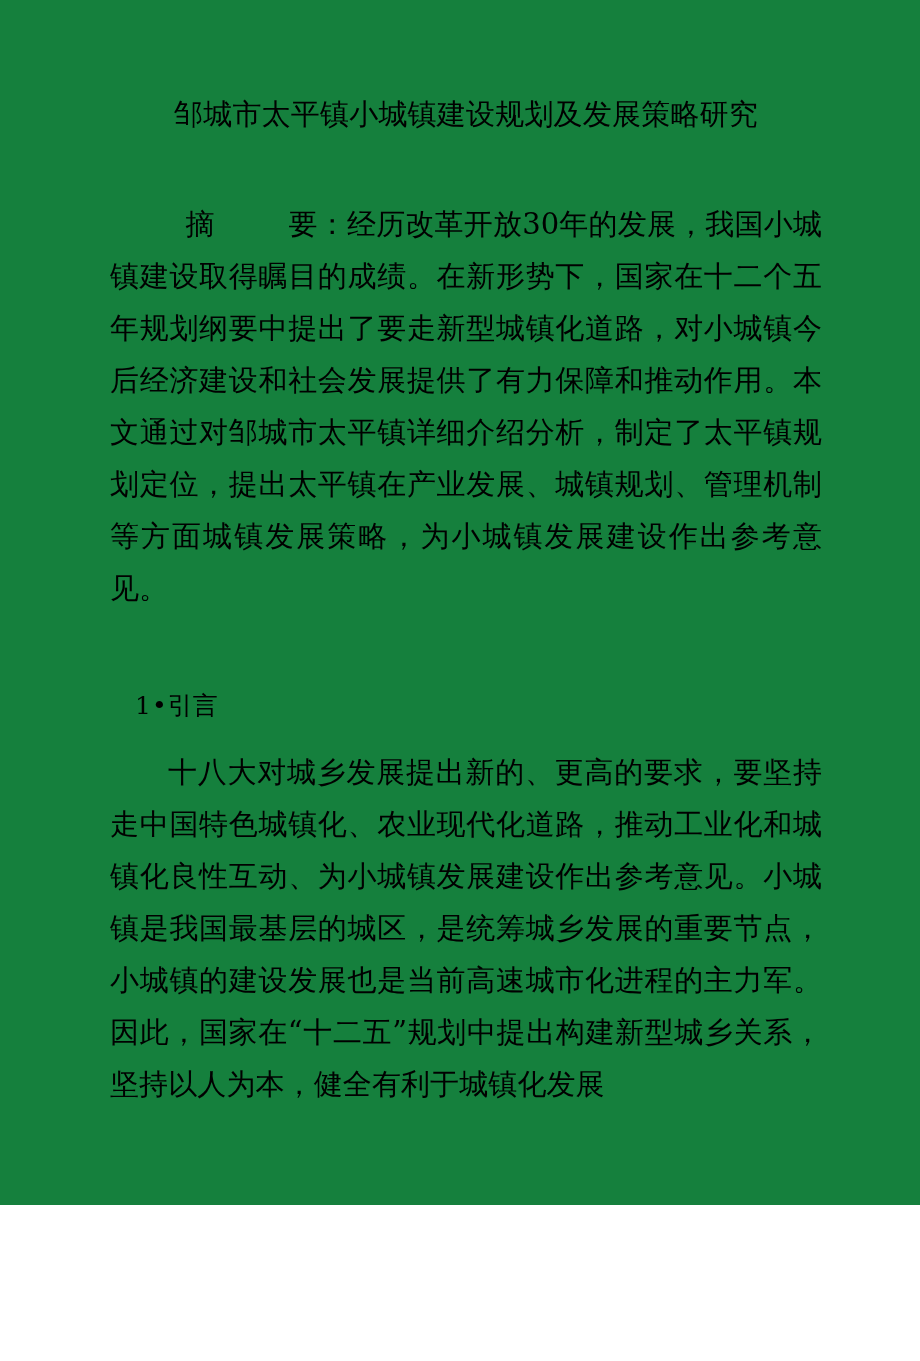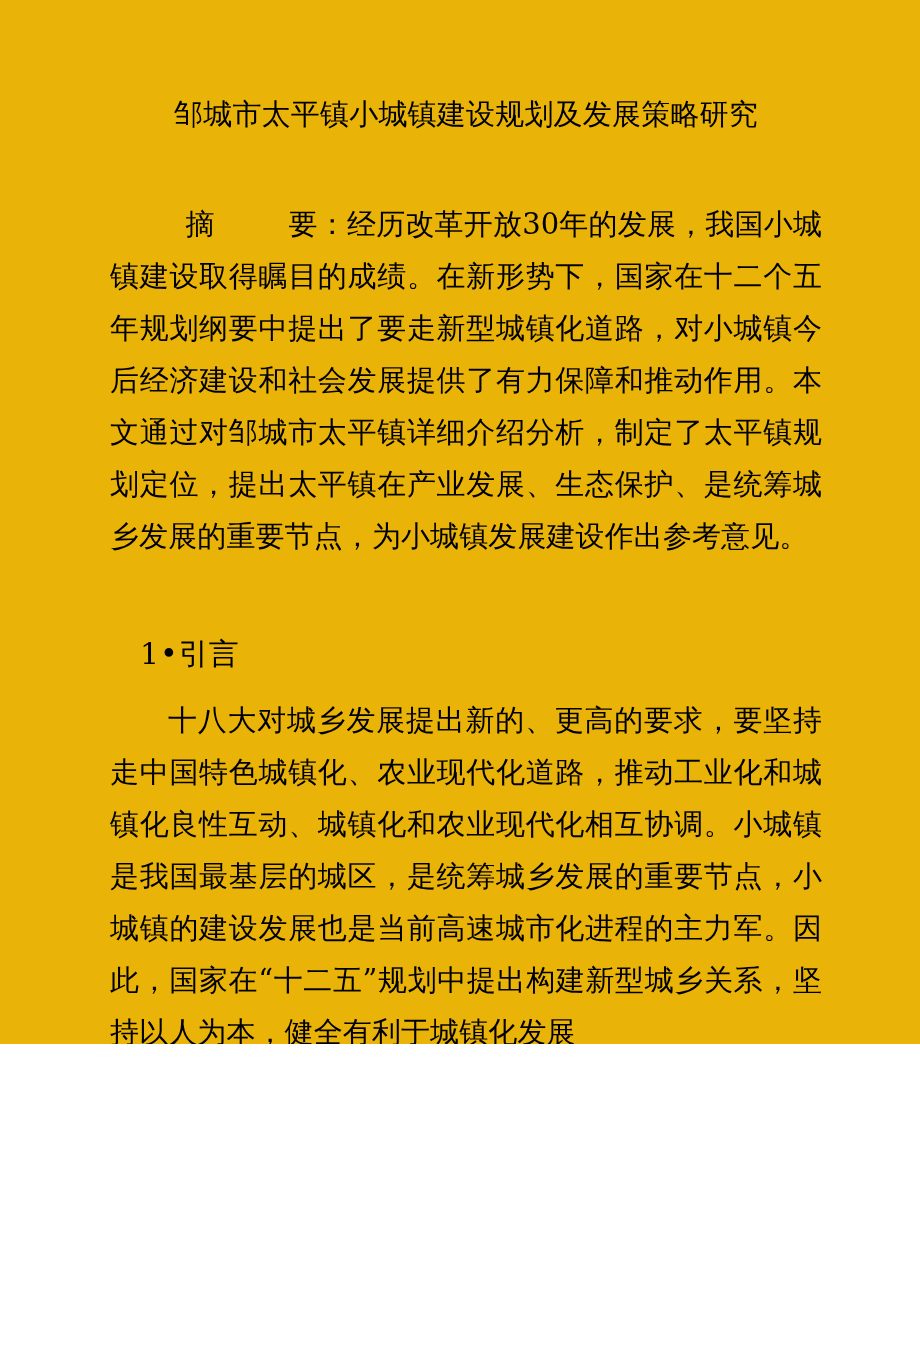--- a/index.html
+++ b/index.html
@@ -3,22 +3,22 @@
 <meta charset="utf-8">
 <style>
   html, body {
     margin: 0;
     padding: 0;
     background: #ffffff;
   }
   .page {
     position: relative;
     width: 920px;
-    height: 1044px;
-    background: #eab308;
+    height: 1205px;
+    background: #15803d;
     overflow: hidden;
     font-family: "DejaVu Serif", "Liberation Serif", serif;
     color: #000000;
     -webkit-font-smoothing: antialiased;
   }
   .content {
     position: absolute;
     left: 110px;
     top: 0;
     width: 712px;
@@ -59,21 +59,21 @@
   .gap-sm {
     height: 14px;
   }
   .label-gap {
     display: inline-block;
     width: 2.55em;
   }
   .heading {
     margin: 0;
     padding: 0;
-    font-size: 30px;
+    font-size: 25px;
     font-weight: normal;
     line-height: 52px;
     text-indent: 1em;
   }
   .heading .num {
     font-family: "DejaVu Serif", "Liberation Serif", serif;
   }
   .bullet-sep {
     padding: 0 1px;
   }
@@ -81,27 +81,27 @@
 </head>
 <body>
 
 <div class="page">
   <div class="content">
 
     <h1 class="doc-title">邹城市太平镇小城镇建设规划及发展策略研究</h1>
 
     <div class="spacer-title"></div>
 
-    <p class="para abstract"><span>摘</span><span class="label-gap"></span><span>要</span><span>：</span><span>经历改革开放30年的发展，我国小城镇建设取得瞩目的成绩。在新形势下，国家在十二个五年规划纲要中提出了要走新型城镇化道路，对小城镇今后经济建设和社会发展提供了有力保障和推动作用。本文通过对邹城市太平镇详细介绍分析，制定了太平镇规划定位，提出太平镇在产业发展、生态保护、是统筹城乡发展的重要节点，为小城镇发展建设作出参考意见。</span></p>
+    <p class="para abstract"><span>摘</span><span class="label-gap"></span><span>要</span><span>：</span><span>经历改革开放30年的发展，我国小城镇建设取得瞩目的成绩。在新形势下，国家在十二个五年规划纲要中提出了要走新型城镇化道路，对小城镇今后经济建设和社会发展提供了有力保障和推动作用。本文通过对邹城市太平镇详细介绍分析，制定了太平镇规划定位，提出太平镇在产业发展、城镇规划、管理机制等方面城镇发展策略，为小城镇发展建设作出参考意见。</span></p>
 
     <div class="blank-line"></div>
 
 
     <div class="gap-sm"></div>
 
     <h2 class="heading"><span class="num">1</span><span class="bullet-sep">•</span><span>引言</span></h2>
 
     <div class="gap-sm"></div>
 
-    <p class="para indent2">十八大对城乡发展提出新的、更高的要求，要坚持走中国特色城镇化、农业现代化道路，推动工业化和城镇化良性互动、城镇化和农业现代化相互协调。小城镇是我国最基层的城区，是统筹城乡发展的重要节点，小城镇的建设发展也是当前高速城市化进程的主力军。因此，国家在“十二五”规划中提出构建新型城乡关系，坚持以人为本，健全有利于城镇化发展</p>
+    <p class="para indent2">十八大对城乡发展提出新的、更高的要求，要坚持走中国特色城镇化、农业现代化道路，推动工业化和城镇化良性互动、为小城镇发展建设作出参考意见。小城镇是我国最基层的城区，是统筹城乡发展的重要节点，小城镇的建设发展也是当前高速城市化进程的主力军。因此，国家在“十二五”规划中提出构建新型城乡关系，坚持以人为本，健全有利于城镇化发展</p>
 
   </div>
 </div>
 
 </body></html>

